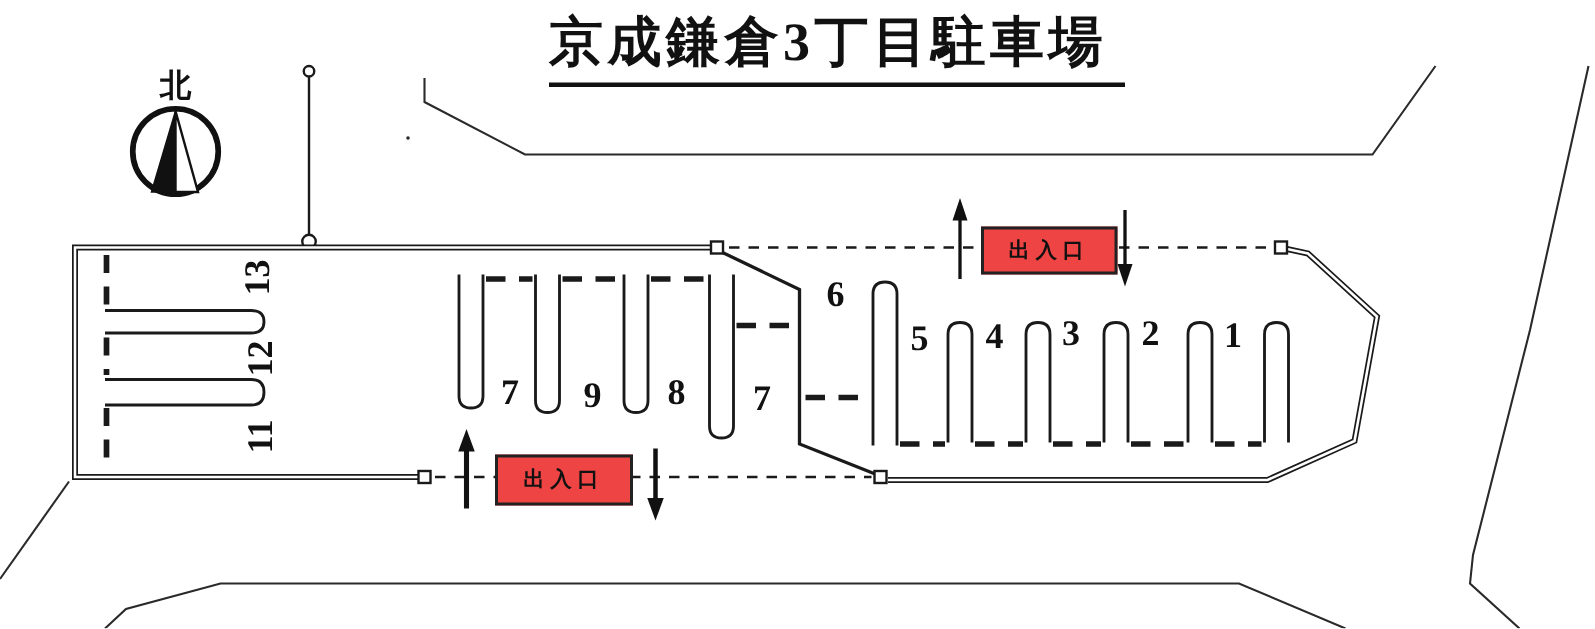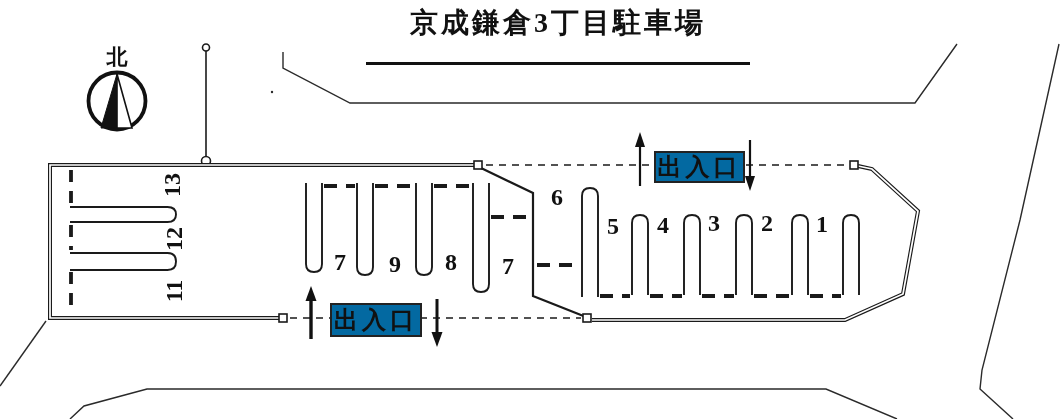--- a/index.html
+++ b/index.html
@@ -3,31 +3,31 @@
 <meta charset="utf-8">
 <style>
   html,body{margin:0;padding:0;background:#fff;}
   .stage{
     position:relative;width:1063px;height:419px;background:#fff;overflow:hidden;
     font-family:"Liberation Serif","DejaVu Serif",serif;color:#111;
   }
   .stage svg{position:absolute;left:0;top:0;}
   .abs{position:absolute;}
   .title{
-    left:366px;top:4px;width:384px;text-align:center;
-    font-size:28px;font-weight:bold;letter-spacing:3px;
-    border-bottom:3px solid #111;padding-bottom:20px;white-space:nowrap;
+    left:366px;top:4px;width:384px;
+    font-size:36px;font-weight:bold;letter-spacing:3px;
+    border-bottom:3px solid #111;padding-bottom:2px;white-space:nowrap;
   }
   .north-label{
     left:117px;top:43px;transform:translateX(-50%);
     font-size:21px;font-weight:bold;
   }
   .entrance-box{
-    background:#0369a1;border:2px solid #222;text-align:center;
-    font-size:24px;font-weight:bold;letter-spacing:4px;white-space:nowrap;
+    background:#ef4444;border:2px solid #222;text-align:center;
+    font-size:14px;font-weight:bold;letter-spacing:4px;white-space:nowrap;
     display:flex;align-items:center;justify-content:center;
   }
   .entrance-box.top{left:654px;top:151px;width:87px;height:28px;}
   .entrance-box.bottom{left:330px;top:303px;width:88px;height:30px;}
   .spot{
     transform:translate(-50%,-50%);
     font-size:24px;font-weight:bold;white-space:nowrap;line-height:1;
   }
   .spot.rot{transform:translate(-50%,-50%) rotate(-90deg);}
 </style>

